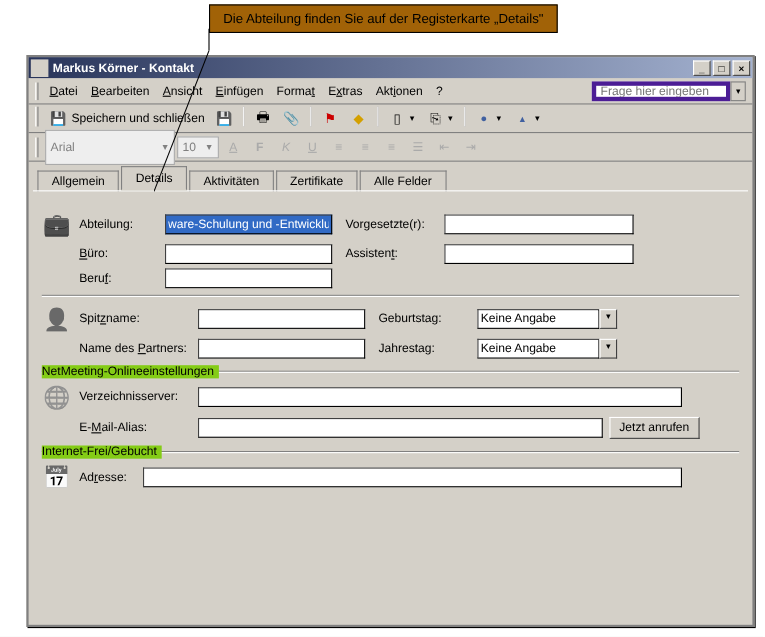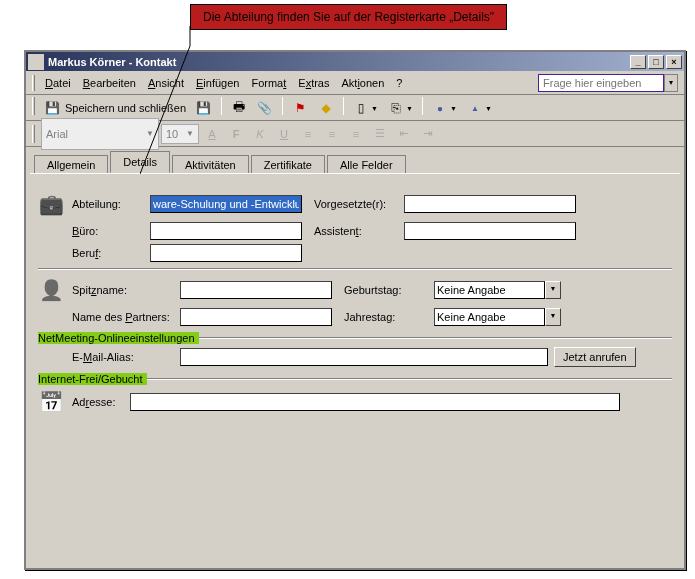--- a/index.html
+++ b/index.html
@@ -1,37 +1,37 @@
 <!DOCTYPE html>
 <html><head>
 <meta charset="utf-8">
 <style>
 * { box-sizing: border-box; margin: 0; padding: 0; font-family: Tahoma, Arial, sans-serif; font-size: 11px; }
 body { background: #fff; width: 695px; height: 579px; position: relative; overflow: hidden; }
 
 
 .callout { position: absolute; top: 4px; left: 190px; z-index: 10; }
-.callout-box { border: 1px solid #000; background: #b91c1c; padding: 5px 12px; font-size: 12px; }
+.callout-box { border: 1px solid #000; background: #a16207; padding: 5px 12px; font-size: 12px; }
 .callout svg { position: absolute; top: 22px; left: -50px; }
 
 
 .window { position: absolute; top: 50px; left: 24px; width: 662px; height: 520px; border: 2px solid #808080; background: #d4d0c8; box-shadow: 1px 1px 0 #000; }
 .titlebar { background: linear-gradient(to right, #28345a, #a4b2d0); height: 19px; display: flex; align-items: center; padding: 0 2px; color: #fff; font-weight: bold; }
 .titlebar-icon { width: 16px; height: 16px; background: #d4d0c8; margin-right: 4px; display:inline-block; }
 .titlebar-title { flex: 1; font-size: 11px; }
 .titlebar-btns { display: flex; gap: 2px; }
 .titlebar-btn { width: 16px; height: 14px; background: #d4d0c8; border: 1px solid #fff; border-right-color:#404040; border-bottom-color:#404040; font-size: 9px; line-height:12px; text-align:center; color:#000; font-family: Arial; cursor: default; }
 
 
 .menubar { display: flex; align-items: center; height: 24px; padding: 2px 6px; border-bottom: 1px solid #808080; }
 .menubar-handle { width: 3px; height: 16px; border-left: 1px solid #fff; border-right: 1px solid #808080; margin-right: 4px; }
 .menu-item { padding: 2px 6px; cursor: default; }
 .menu-item u { text-decoration: underline; }
 .help-box { margin-left: auto; display:flex; align-items:center; }
-.help-input { width: 126px; height: 18px; border: 1px solid #4c1d95; color: #808080; padding: 0 4px; font-size:11px; }
+.help-input { width: 126px; height: 18px; border: 4px solid #4c1d95; color: #808080; padding: 0 4px; font-size:11px; }
 .help-arrow { width:14px; height:18px; border:1px solid #808080; background:#d4d0c8; font-size:8px; text-align:center; line-height:16px; }
 
 
 .toolbar { display: flex; align-items: flex-start; height: 26px; padding: 2px 6px; border-bottom: 1px solid #808080; gap: 2px; }
 .tb-handle { width: 3px; height: 18px; border-left: 1px solid #fff; border-right: 1px solid #808080; margin-right: 4px; }
 .tb-btn { height: 22px; display: flex; align-items: center; padding: 0 4px; cursor: default; }
 .tb-icon { width: 16px; height: 16px; display: inline-flex; align-items:center; justify-content:center; }
 .tb-sep { width: 1px; height: 18px; background: #808080; border-right: 1px solid #fff; margin: 0 3px; }
 .tb-dd { font-size: 7px; color:#000; margin-left:2px; }
 
@@ -243,20 +243,25 @@
       <div class="combo">
         <input class="input" value="Keine Angabe" style="">
         <div class="combo-btn">▼</div>
       </div>
     </div>
 
     <div class="group">
       <span class="group-title">NetMeeting-Onlineeinstellungen</span>
       <div class="group-line"></div>
       <div class="row">
+        <div class="big-icon g-globe"></div>
+        <div class="label">Verzeichnisserver:</div>
+        <input class="input w3" value="" style="">
+      </div>
+      <div class="row">
         <div style="width:32px"></div>
         <div class="label">E-<u>M</u>ail-Alias:</div>
         <input class="input w4" value="" style="">
         <button class="btn" style="margin-left:6px">Jetzt anrufen</button>
       </div>
     </div>
 
     <div class="group">
       <span class="group-title">Internet-Frei/Gebucht</span>
       <div class="group-line"></div>

